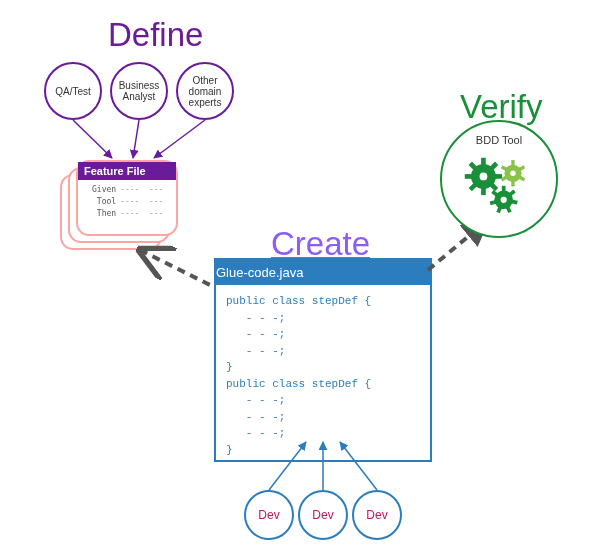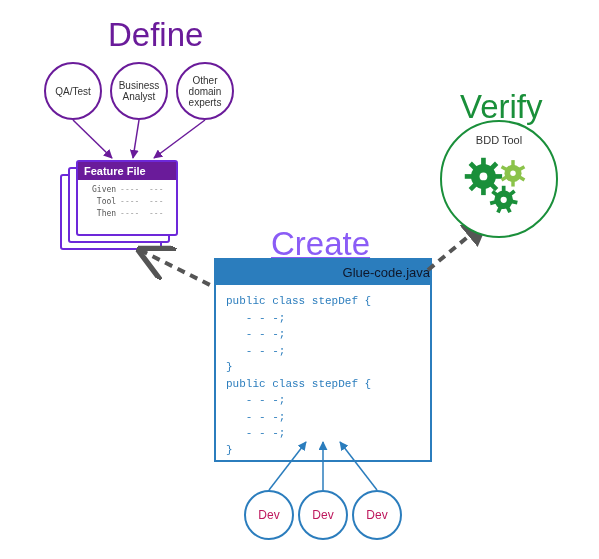--- a/index.html
+++ b/index.html
@@ -44,22 +44,22 @@
 
   .feature-stack {
     position: absolute;
     left: 60px; top: 160px;
     width: 120px; height: 90px;
   }
   .doc {
     position: absolute;
     width: 98px; height: 72px;
     background: #fff;
-    border: 2px solid #6d28d9;
-    border-radius: 3px;
+    border: 2px solid #fca5a5;
+    border-radius: 13px;
   }
   .doc1 { left: 0;  top: 14px; }
   .doc2 { left: 8px;  top: 7px;  }
   .doc3 { left: 16px; top: 0;  }
   .doc-header {
     background: #6a1b9a;
     color: #fff;
     font-size: 11px;
     padding: 3px 6px;
     font-weight: 600;
@@ -80,22 +80,22 @@
   
   .code-window {
     position: absolute;
     left: 214px; top: 258px;
     width: 214px;
     border: 2px solid #2b7dbd;
     background: #fff;
   }
   .code-header {
     background: #2b7dbd;
-    color: #0f172a;
-    text-align: right;
+    color: #ffffff;
+    text-align: left;
     font-size: 13px;
     padding: 5px 0;
   }
   .code-body {
     padding: 8px 10px 2px 10px;
     font-family: "Courier New", monospace;
     font-size: 11px;
     line-height: 1.5;
     color: #2b7dbd;
     white-space: pre;

